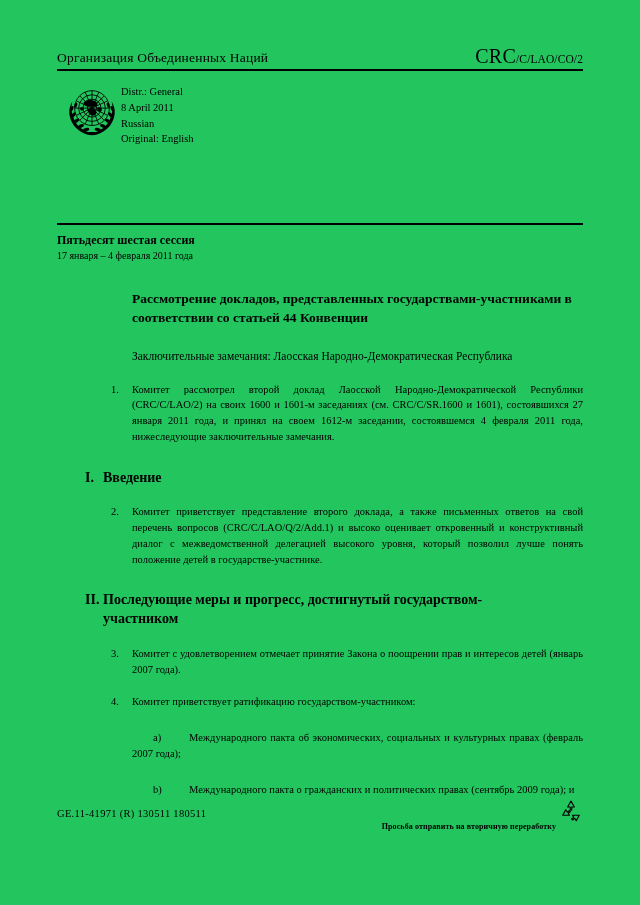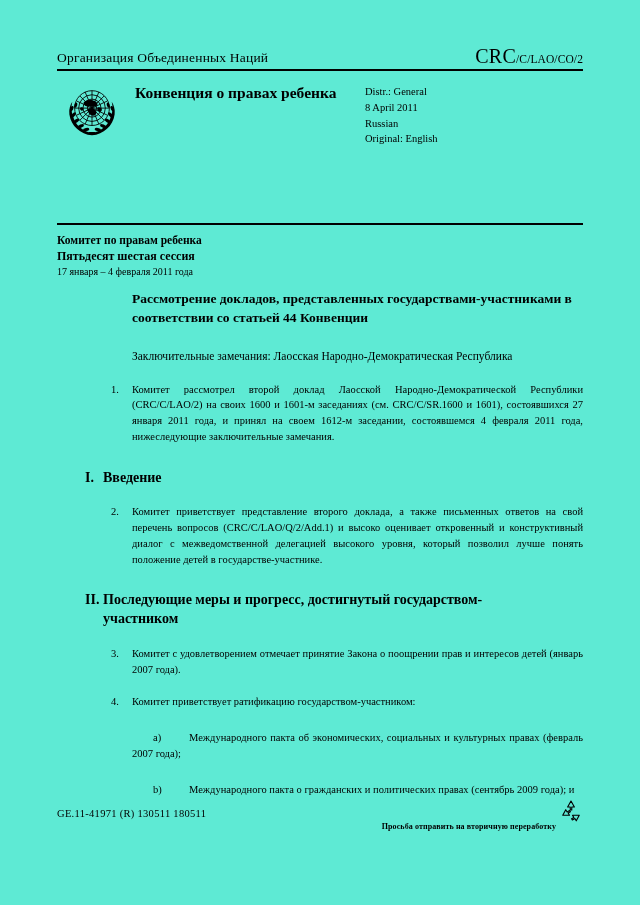--- a/index.html
+++ b/index.html
@@ -14,21 +14,21 @@
     color: #000000;
     position: relative;
     overflow: hidden;
   }
 
   .page {
     position: absolute;
     left: 0; top: 0;
     width: 640px;
     height: 905px;
-    background: #5eead4;
+    background: #22c55e;
   }
 
   
   .masthead {
     position: absolute;
     left: 57px;
     top: 46px;
     width: 526px;
   }
   .masthead-top {
@@ -281,36 +281,34 @@
 
           <g fill="#000">
             <path d="M38 33 C44 30 52 31 57 34 C61 37 60 41 56 42 C52 43 49 41 45 42 C41 43 37 41 36 38 C35 35 36 34 38 33 Z"></path>
             <path d="M44 46 C49 44 55 46 57 50 C59 54 56 58 52 58 C48 58 44 55 43 51 C42 48 42 47 44 46 Z"></path>
             <path d="M60 44 C64 43 67 45 67 48 C67 51 64 52 62 51 C59 50 58 46 60 44 Z"></path>
             <path d="M31 44 C34 43 36 45 35 48 C34 50 31 50 30 48 C29 46 29 44 31 44 Z"></path>
           </g>
         </svg>
       </div>
 
-      <div class="conv-title">Конвенция о правах ребенка</div>
 
       <div class="distr-block">
         <div>Distr.: General</div>
         <div>8 April 2011</div>
         <div>Russian</div>
         <div>Original: English</div>
       </div>
 
     </div>
   </div>
 
   <div class="rule-under-header"></div>
 
   <div class="committee">
-    <div class="committee-name">Комитет по правам ребенка</div>
     <div class="committee-session">Пятьдесят шестая сессия</div>
     <div class="committee-dates">17 января – 4 февраля 2011 года</div>
   </div>
 
   <div class="content">
 
     <h1 class="doc-title">Рассмотрение докладов, представленных государствами-участниками в соответствии со статьей 44 Конвенции</h1>
 
     <h2 class="doc-subtitle">Заключительные замечания: Лаосская Народно-Демократическая Республика</h2>
 

